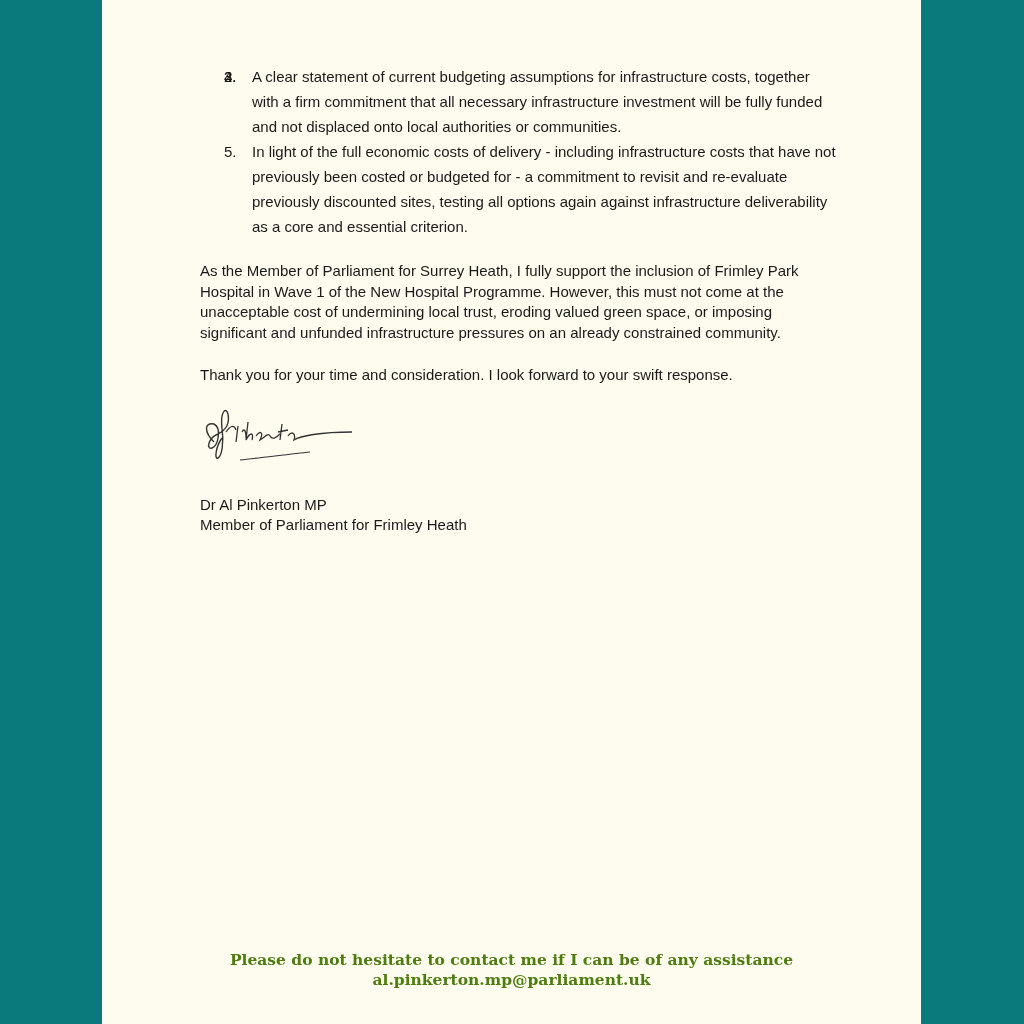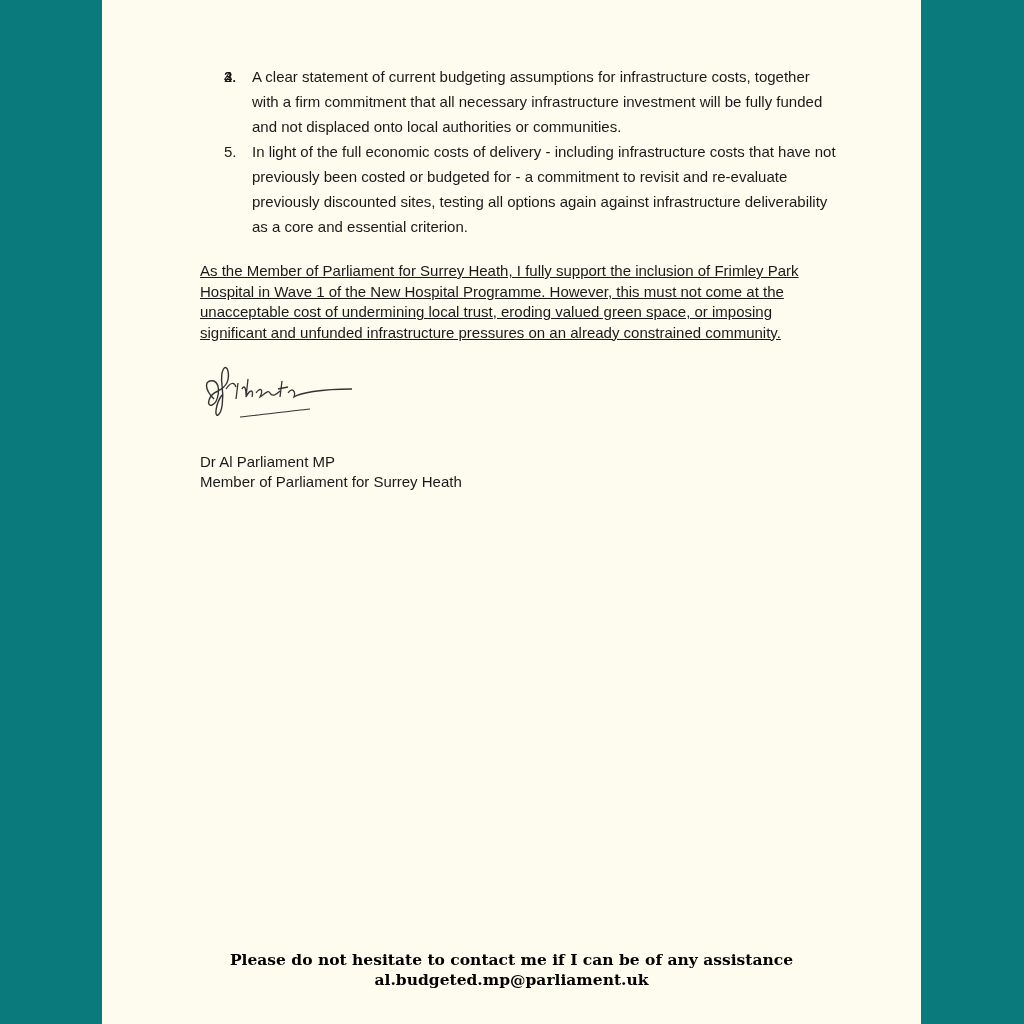--- a/index.html
+++ b/index.html
@@ -16,52 +16,53 @@
     position: absolute; left: 98px; top: 64px; width: 640px;
     font-family: "Liberation Sans", sans-serif;
     font-size: 15px; color: #1a1a1a;
   }
   ol.reqs { list-style: none; margin: 0; padding: 0; }
   ol.reqs li {
     position: relative; padding-left: 52px; line-height: 25px;
     margin: 0;
   }
   ol.reqs li .num { position: absolute; left: 24px; top: 0; }
-  p.para { margin: 0; line-height: 20.5px; text-decoration: underline; }
+  p.para { margin: 0; line-height: 20.5px; }
   .p1 { margin-top: 22px !important; }
   .p2 { margin-top: 22px !important; }
   .p3 { margin-top: 22px !important; }
   .sig { margin-top: 16px; height: 66px; width: 160px; }
   .name { margin-top: 24px; line-height: 20px; }
   .footer {
     position: absolute; left: 0; right: 0; top: 950px;
     text-align: center;
     font-family: "DejaVu Serif", serif; font-weight: bold;
-    font-size: 15.5px; color: #000000; line-height: 20px;
+    font-size: 15.5px; color: #4d7c0f; line-height: 20px;
   }
 </style>
 </head>
 <body>
 
 <div class="page">
   <div class="content">
     <ol class="reqs">
       <li><span class="num">2.</span></li>
       <li><span class="num">3.</span></li>
       <li><span class="num">4.</span><span>A clear statement of current budgeting assumptions for infrastructure costs, together with a firm commitment that all necessary infrastructure investment will be fully funded and not displaced onto local authorities or communities.</span></li>
       <li><span class="num">5.</span><span>In light of the full economic costs of delivery - including infrastructure costs that have not previously been costed or budgeted for - a commitment to revisit and re-evaluate previously discounted sites, testing all options again against infrastructure deliverability as a core and essential criterion.</span></li>
     </ol>
     <p class="para p1">As the Member of Parliament for Surrey Heath, I fully support the inclusion of Frimley Park Hospital in Wave 1 of the New Hospital Programme. However, this must not come at the unacceptable cost of undermining local trust, eroding valued green space, or imposing significant and unfunded infrastructure pressures on an already constrained community.</p>
+    <p class="para p2">Thank you for your time and consideration. I look forward to your swift response.</p>
     <svg class="sig" viewBox="0 0 160 66">
       <path d="M14 40 C4 30,4 20,14 22 C22 26,18 44,12 46 C6 48,8 36,18 32 C26 28,30 22,28 12 C26 4,20 10,22 26 C24 40,22 54,18 56 C14 58,16 44,22 36" fill="none" stroke="#333" stroke-width="1.4"></path>
       <path d="M26 30 C30 24,34 22,36 28 M38 24 L36 40 M42 30 C44 26,46 28,46 36 M48 20 L46 38 C50 30,54 30,52 38 M56 34 C60 28,64 30,60 38 C64 36,68 30,70 34 C72 38,76 36,80 32 M82 22 L80 38 M78 30 L88 28 M88 34 C92 28,96 32,94 38 C100 34,120 30,152 30" fill="none" stroke="#333" stroke-width="1.3"></path>
       <path d="M40 58 C60 56,90 52,110 50" fill="none" stroke="#333" stroke-width="1.2"></path>
     </svg>
     <div class="name">
-      <div>Dr Al Parliament MP</div>
-      <div>Member of Parliament for Surrey Heath</div>
+      <div>Dr Al Pinkerton MP</div>
+      <div>Member of Parliament for Frimley Heath</div>
     </div>
   </div>
   <div class="footer">
     <div>Please do not hesitate to contact me if I can be of any assistance</div>
-    <div>al.budgeted.mp@parliament.uk</div>
+    <div>al.pinkerton.mp@parliament.uk</div>
   </div>
 </div>
 
 </body></html>

